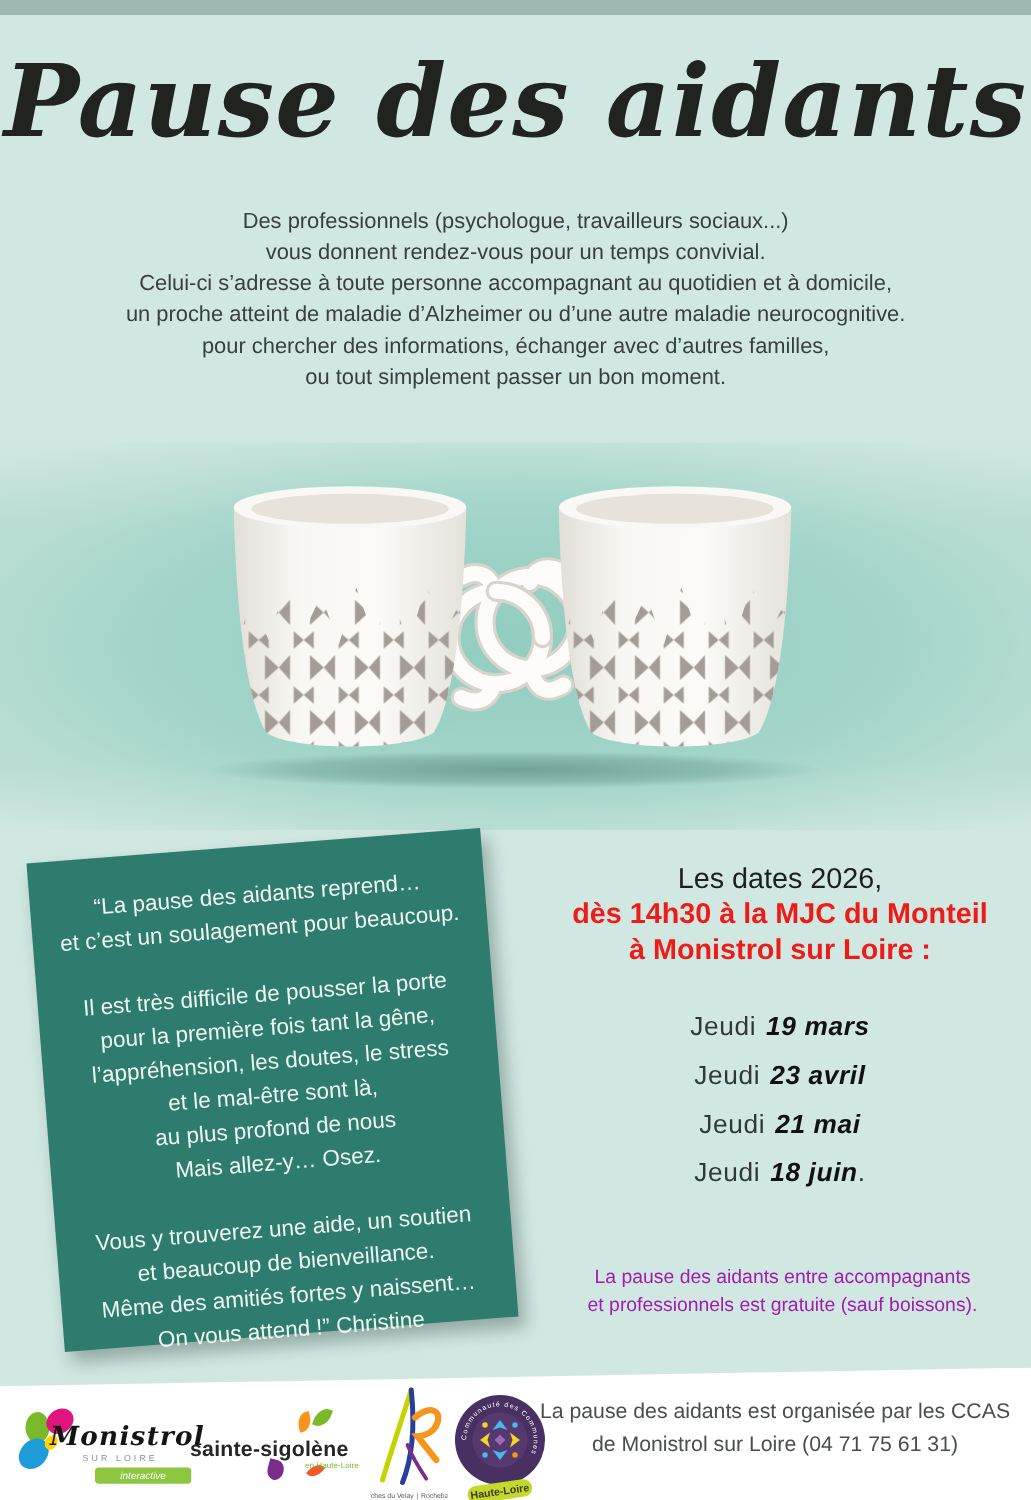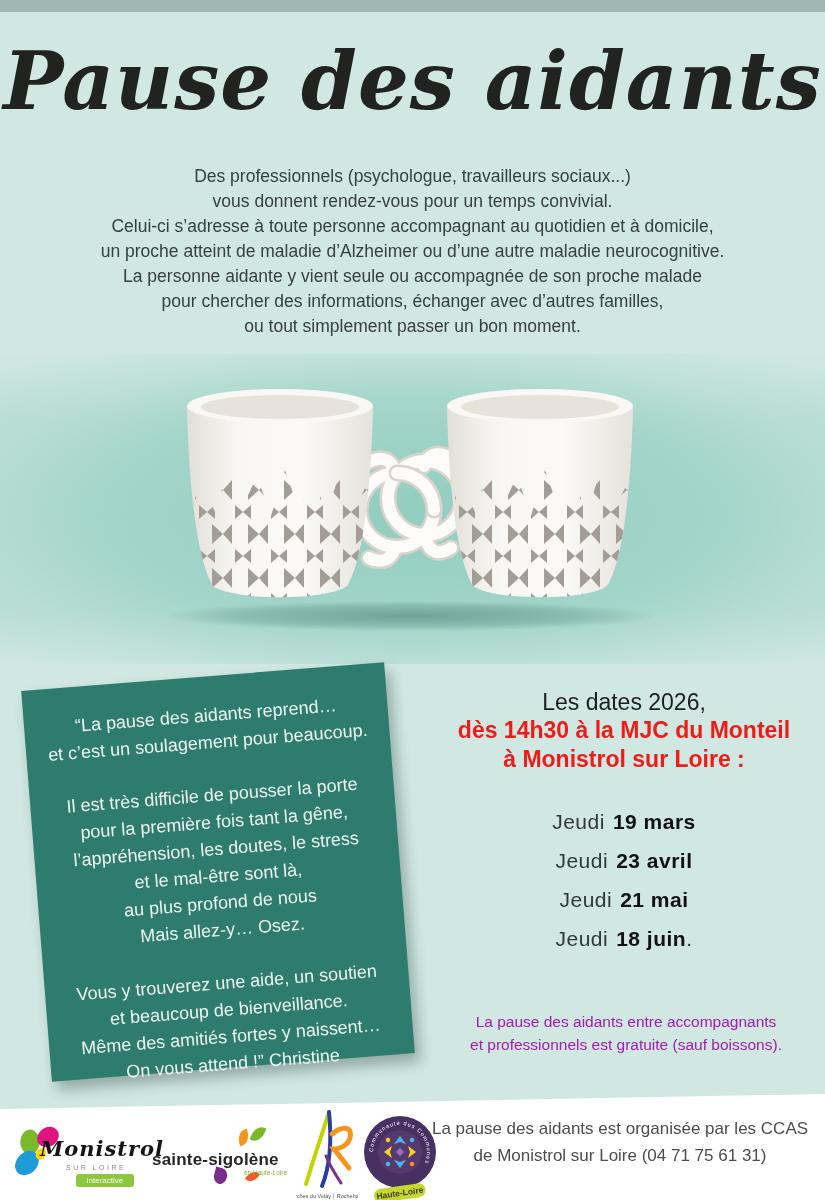--- a/index.html
+++ b/index.html
@@ -33,40 +33,40 @@
     padding:26px 12px 0 12px;box-sizing:border-box;
   }
   .quote p{margin:0 0 26px 0;}
   
   .dates{position:absolute;left:440px;top:676px;width:368px;text-align:center;}
   .dates-heading{font-size:23px;font-weight:400;color:#1d1f1f;line-height:28px;}
   .dates-red{font-size:23px;font-weight:700;color:#ee1c19;line-height:29px;}
   .date-list{margin-top:36px;}
   .date-row{font-size:21px;color:#2e3333;margin-bottom:15px;letter-spacing:.5px;}
   .date-row .day{font-weight:400;margin-right:8px;color:#30383a;}
-  .date-row b{font-weight:700;color:#111;}
+  .date-row b{font-weight:700;color:#111;font-style:italic;}
   
   .note{position:absolute;left:450px;top:998px;width:352px;text-align:center;
     font-size:15.5px;line-height:23px;color:#a21caf;}
   
   .footer{position:absolute;left:0;top:1082px;width:825px;height:118px;background:#ffffff;
     -webkit-clip-path:polygon(0 15px,100% 0,100% 100%,0 100%);
     clip-path:polygon(0 15px,100% 0,100% 100%,0 100%);}
   .footer-text{position:absolute;left:425px;top:21px;width:390px;text-align:center;
     font-size:17px;line-height:27px;color:#4b4e4e;}
   
   .logo-monistrol{position:absolute;left:14px;top:30px;width:145px;height:82px;}
   .logo-monistrol .petal{position:absolute;border-radius:60% 40% 60% 40%;}
   .logo-monistrol .name{position:absolute;left:26px;top:12px;
     font-family:"DejaVu Serif",serif;font-style:italic;font-weight:700;
     font-size:21px;color:#141414;letter-spacing:1px;}
   .logo-monistrol .sub{position:absolute;left:52px;top:40px;font-size:7px;
     letter-spacing:2.5px;color:#8e8e8e;}
-  .logo-monistrol .banner{position:absolute;left:62px;top:50px;width:58px;height:13px;
-    background:#8dc63f;border-radius:3px;color:#fff;font-size:8px;
+  .logo-monistrol .banner{position:absolute;left:62px;top:50px;width:77px;height:13px;
+    background:#8dc63f;border-radius:3px;color:#fff;font-size:8px;font-style:italic;
     text-align:center;line-height:13px;}
   
   .logo-ssg{position:absolute;left:152px;top:44px;width:150px;height:60px;}
   .logo-ssg .name{position:absolute;left:0;top:12px;font-size:17px;font-weight:700;
     color:#262626;letter-spacing:.2px;}
   .logo-ssg .leaf{position:absolute;border-radius:80% 0 80% 0;}
   .logo-ssg .drop{position:absolute;width:13px;height:16px;background:#7b2d8b;
     border-radius:0 50% 50% 50%;transform:rotate(15deg);left:62px;top:30px;}
   .logo-ssg .sub{position:absolute;left:92px;top:31px;font-size:6.5px;color:#7ab929;}
   
@@ -78,21 +78,20 @@
 
 <div class="poster">
 
   <h1 class="title">Pause des aidants</h1>
 
   <div class="intro">
     <div>Des professionnels (psychologue, travailleurs sociaux...)</div>
     <div>vous donnent rendez-vous pour un temps convivial.</div>
     <div>Celui-ci s’adresse à toute personne accompagnant au quotidien et à domicile,</div>
     <div>un proche atteint de maladie d’Alzheimer ou d’une autre maladie neurocognitive.</div>
-    <div>La personne aidante y vient seule ou accompagnée de son proche malade</div>
     <div>pour chercher des informations, échanger avec d’autres familles,</div>
     <div>ou tout simplement passer un bon moment.</div>
   </div>
 
   <div class="band"></div>
 
   <svg class="mugs" viewBox="0 0 570 265" xmlns="http://www.w3.org/2000/svg">
     <defs>
       <radialGradient id="shGrad" cx="50%" cy="50%" r="50%">
         <stop offset="0%" stop-color="rgba(30,80,70,0.38)"></stop>

